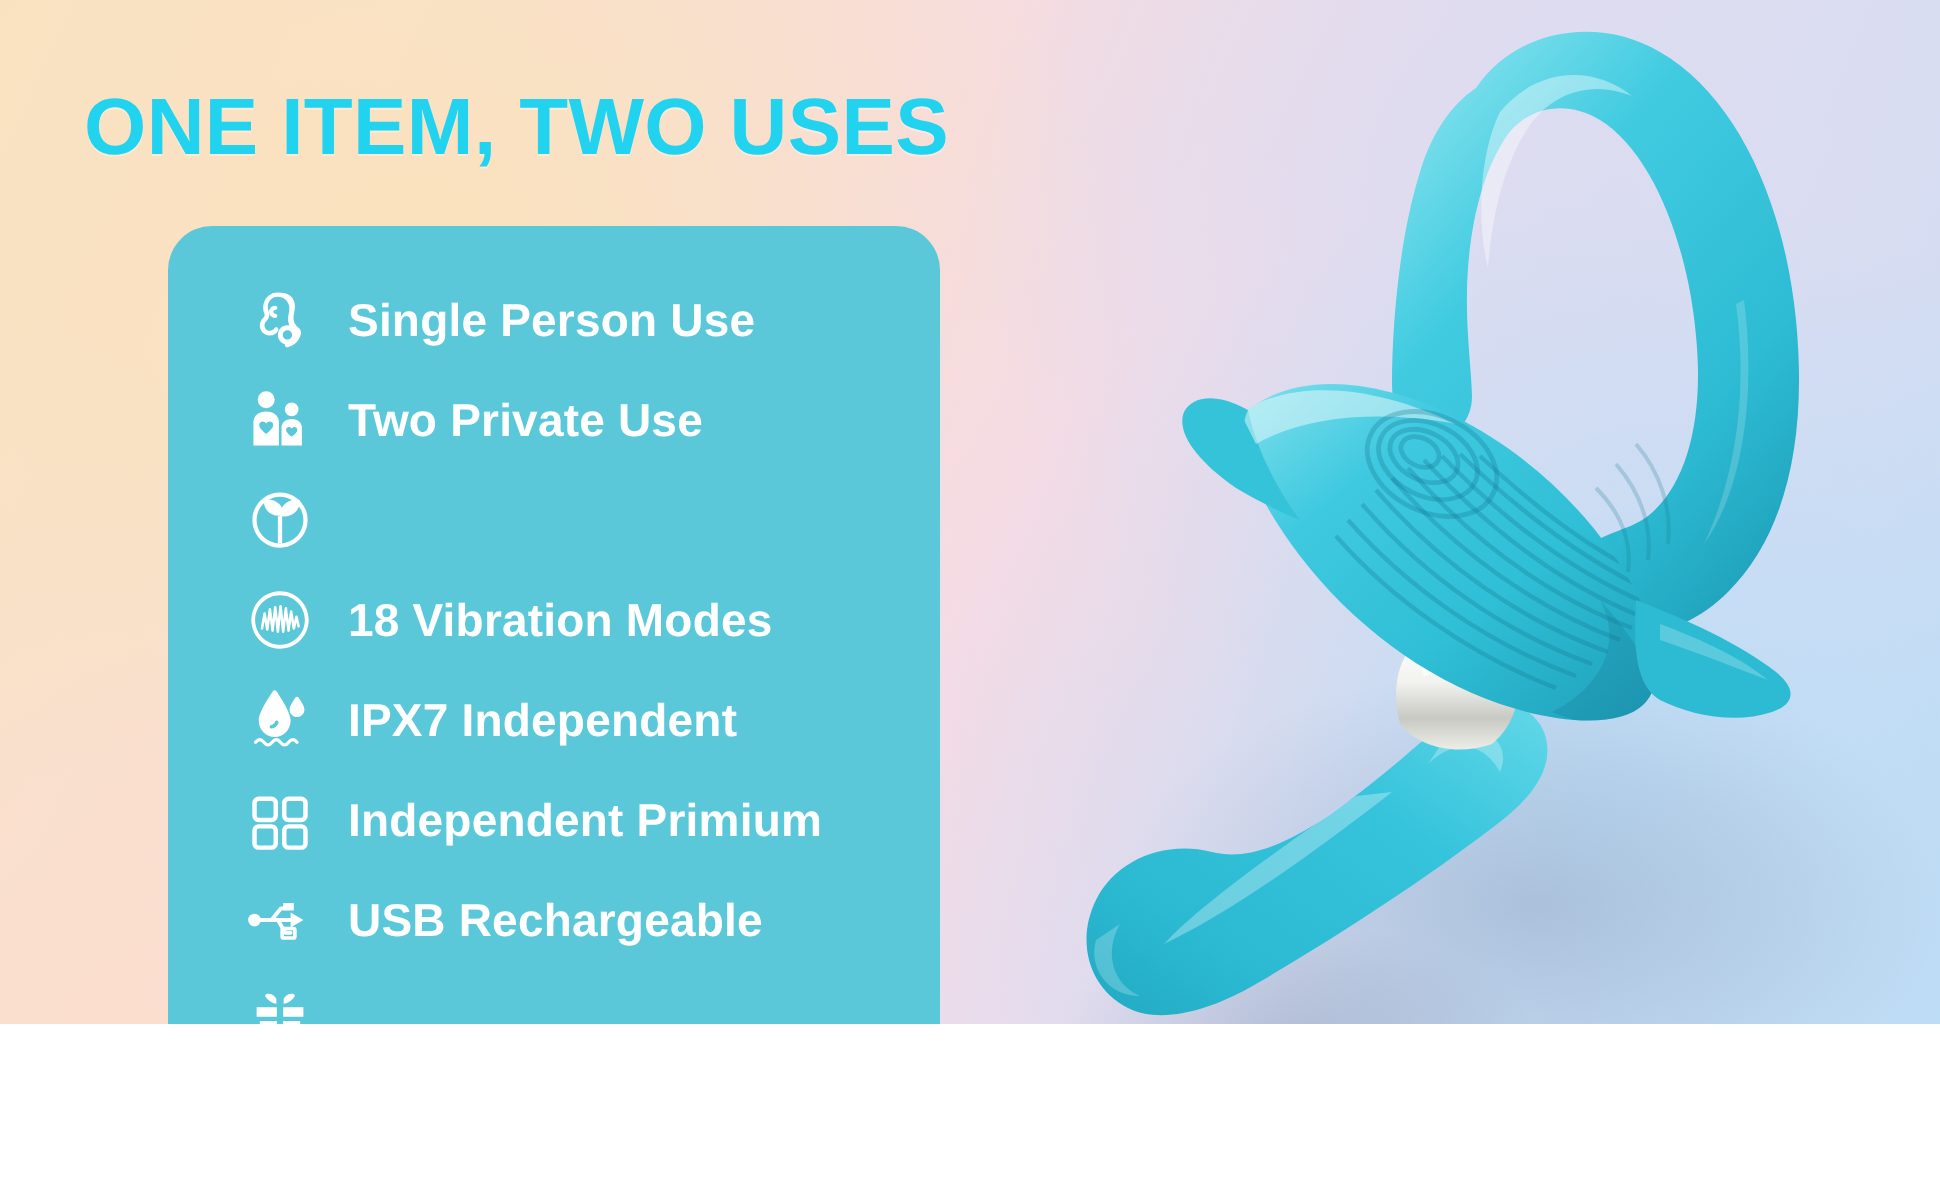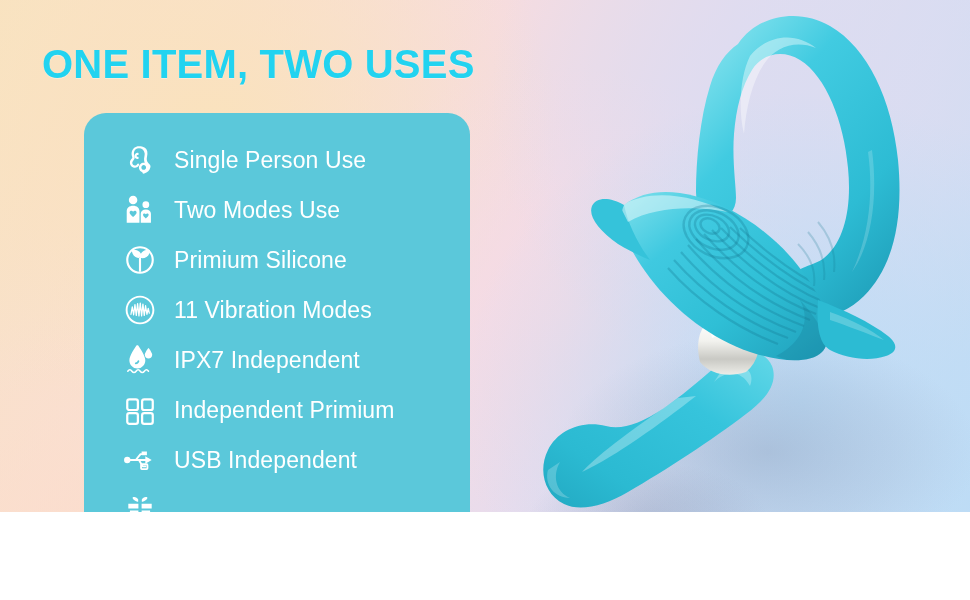--- a/index.html
+++ b/index.html
@@ -103,21 +103,21 @@
   }
   .feature-icon svg {
     display: block;
     width: 34px;
     height: 34px;
     fill: #ffffff;
   }
   .feature-label {
     margin-left: 14px;
     font-size: 23px;
-    font-weight: normal;
+    font-weight: bold;
     color: #ffffff;
     letter-spacing: 0.1px;
     white-space: nowrap;
   }
 
   
   .product-stage {
     position: absolute;
     left: 500px;
     top: 0;
@@ -159,41 +159,40 @@
 
     <div class="feature-row">
       <span class="feature-icon">
         <svg viewBox="0 0 64 64" aria-hidden="true">
           <circle cx="19" cy="13" r="8"></circle>
           <path d="M19 24c-7.2 0-12 4.2-12 10.2V56h24V34.2C31 28.2 26.2 24 19 24zm0 11.4c1.6-3 6.6-2.4 6.6 1.4 0 3-3.8 6-6.6 8.4-2.8-2.4-6.6-5.4-6.6-8.4 0-3.8 5-4.4 6.6-1.4z"></path>
           <circle cx="43" cy="22" r="6.4"></circle>
           <path d="M43 31c-5.8 0-9.6 3.4-9.6 8.2V56h19.2V39.2C52.6 34.4 48.8 31 43 31zm0 9c1.3-2.4 5.3-1.9 5.3 1.1 0 2.4-3 4.8-5.3 6.7-2.2-1.9-5.3-4.3-5.3-6.7 0-3 4-3.5 5.3-1.1z"></path>
         </svg>
       </span>
-      <span class="feature-label">Two Modes Use</span>
+      <span class="feature-label">Two Private Use</span>
     </div>
 
     <div class="feature-row">
       <span class="feature-icon">
         <svg viewBox="0 0 64 64" aria-hidden="true">
           <path d="M32 6C17.6 6 6 17.6 6 32s11.6 26 26 26 26-11.6 26-26S46.4 6 32 6zm0 4c12.2 0 22 9.8 22 22s-9.8 22-22 22-22-9.8-22-22 9.8-22 22-22z"></path>
           <path d="M30 28.4V54h4V28.4c3.4 0.6 7 0 10.2-2 4.6-2.9 7-8.2 6.4-13.3-5 -1.2-10.5 0.2-14.4 4-1 1-1.8 2.1-2.4 3.2-0.7-1.3-1.6-2.5-2.8-3.6-3.9-3.6-9.3-4.8-14.2-3.4-0.4 5.1 2.2 10.2 6.8 12.9 2.2 1.3 4.6 1.9 6.9 1.8 0.4 0 0.9 0 1.3-0.1 0.1 0.1 0.1 0.3 0.2 0.5z"></path>
         </svg>
       </span>
-      <span class="feature-label">Primium Silicone</span>
     </div>
 
     <div class="feature-row">
       <span class="feature-icon">
         <svg viewBox="0 0 64 64" aria-hidden="true">
           <path d="M32 5C17.1 5 5 17.1 5 32s12.1 27 27 27 27-12.1 27-27S46.9 5 32 5zm0 3.6c12.9 0 23.4 10.5 23.4 23.4S44.9 55.4 32 55.4 8.6 44.9 8.6 32 19.1 8.6 32 8.6z"></path>
           <path fill="none" stroke="#ffffff" stroke-width="2.4" stroke-linecap="round" stroke-linejoin="round" d="M15 40 L17.5 26 L20 41 L22.5 22 L25 42 L27.5 20 L30 43 L32.5 19 L35 43 L37.5 21 L40 42 L42.5 24 L45 40 L47.5 29 L49.5 38"></path>
         </svg>
       </span>
-      <span class="feature-label">11 Vibration Modes</span>
+      <span class="feature-label">18 Vibration Modes</span>
     </div>
 
     <div class="feature-row">
       <span class="feature-icon">
         <svg viewBox="0 0 64 64" aria-hidden="true">
           <path d="M27 4c-0.7 0-1.3 0.3-1.7 0.9C23 8.4 12 24 12 32.4 12 41 18.7 48 27 48s15-7 15-15.6C42 24 31 8.4 28.7 4.9 28.3 4.3 27.7 4 27 4zm2.5 28.6c0.9 0.3 1.4 1.3 1.1 2.2-0.9 2.9-3.4 4.9-6.4 5.2-1 0.1-1.8-0.6-1.9-1.5-0.1-1 0.6-1.8 1.5-1.9 1.7-0.2 3-1.3 3.5-2.9 0.3-0.9 1.3-1.4 2.2-1.1z"></path>
           <path d="M48 10c-0.5 0-1 0.2-1.3 0.7-1.2 1.7-5.7 8.2-5.7 11.4 0 3.9 3.1 7.1 7 7.1s7-3.2 7-7.1c0-3.2-4.5-9.7-5.7-11.4C49 10.2 48.5 10 48 10z"></path>
           <path fill="none" stroke="#ffffff" stroke-width="3" stroke-linecap="round" d="M9 53c2.6-3.4 5.2-3.4 7.8 0 2.6 3.4 5.2 3.4 7.8 0 2.6-3.4 5.2-3.4 7.8 0 2.6 3.4 5.2 3.4 7.8 0 2.6-3.4 5.2-3.4 7.8 0"></path>
         </svg>
       </span>
@@ -217,21 +216,21 @@
         <svg viewBox="0 0 64 64" aria-hidden="true">
           <circle cx="8" cy="32" r="6"></circle>
           <path fill="none" stroke="#ffffff" stroke-width="3.6" stroke-linecap="round" stroke-linejoin="round" d="M8 32h36"></path>
           <path fill="none" stroke="#ffffff" stroke-width="3.6" stroke-linecap="round" stroke-linejoin="round" d="M24 32l9-11h8"></path>
           <path fill="none" stroke="#ffffff" stroke-width="3.6" stroke-linecap="round" stroke-linejoin="round" d="M30 32l7 12h5"></path>
           <path d="M54 32l-12-7v14z"></path>
           <path d="M35 16h10v7H35z"></path>
           <rect x="34" y="40" width="12" height="9" rx="1.5" fill="none" stroke="#ffffff" stroke-width="3.4"></rect>
         </svg>
       </span>
-      <span class="feature-label">USB Independent</span>
+      <span class="feature-label">USB Rechargeable</span>
     </div>
 
     <div class="feature-row">
       <span class="feature-icon">
         <svg viewBox="0 0 64 64" aria-hidden="true">
           <path d="M28.6 12.2c-1.8-3.6-5.6-5.6-9.2-4.6-1.2 0.4-1.6 1.6-1 2.6 2 3.2 5.2 5.4 8.8 6.2l1.4 0.3V14z"></path>
           <path d="M35.4 12.2c1.8-3.6 5.6-5.6 9.2-4.6 1.2 0.4 1.6 1.6 1 2.6-2 3.2-5.2 5.4-8.8 6.2l-1.4 0.3V14z"></path>
           <path d="M10 20h19v9H10zM35 20h19v9H35z"></path>
           <path d="M13 33h16v23H13zM35 33h16v23H35z"></path>
         </svg>

